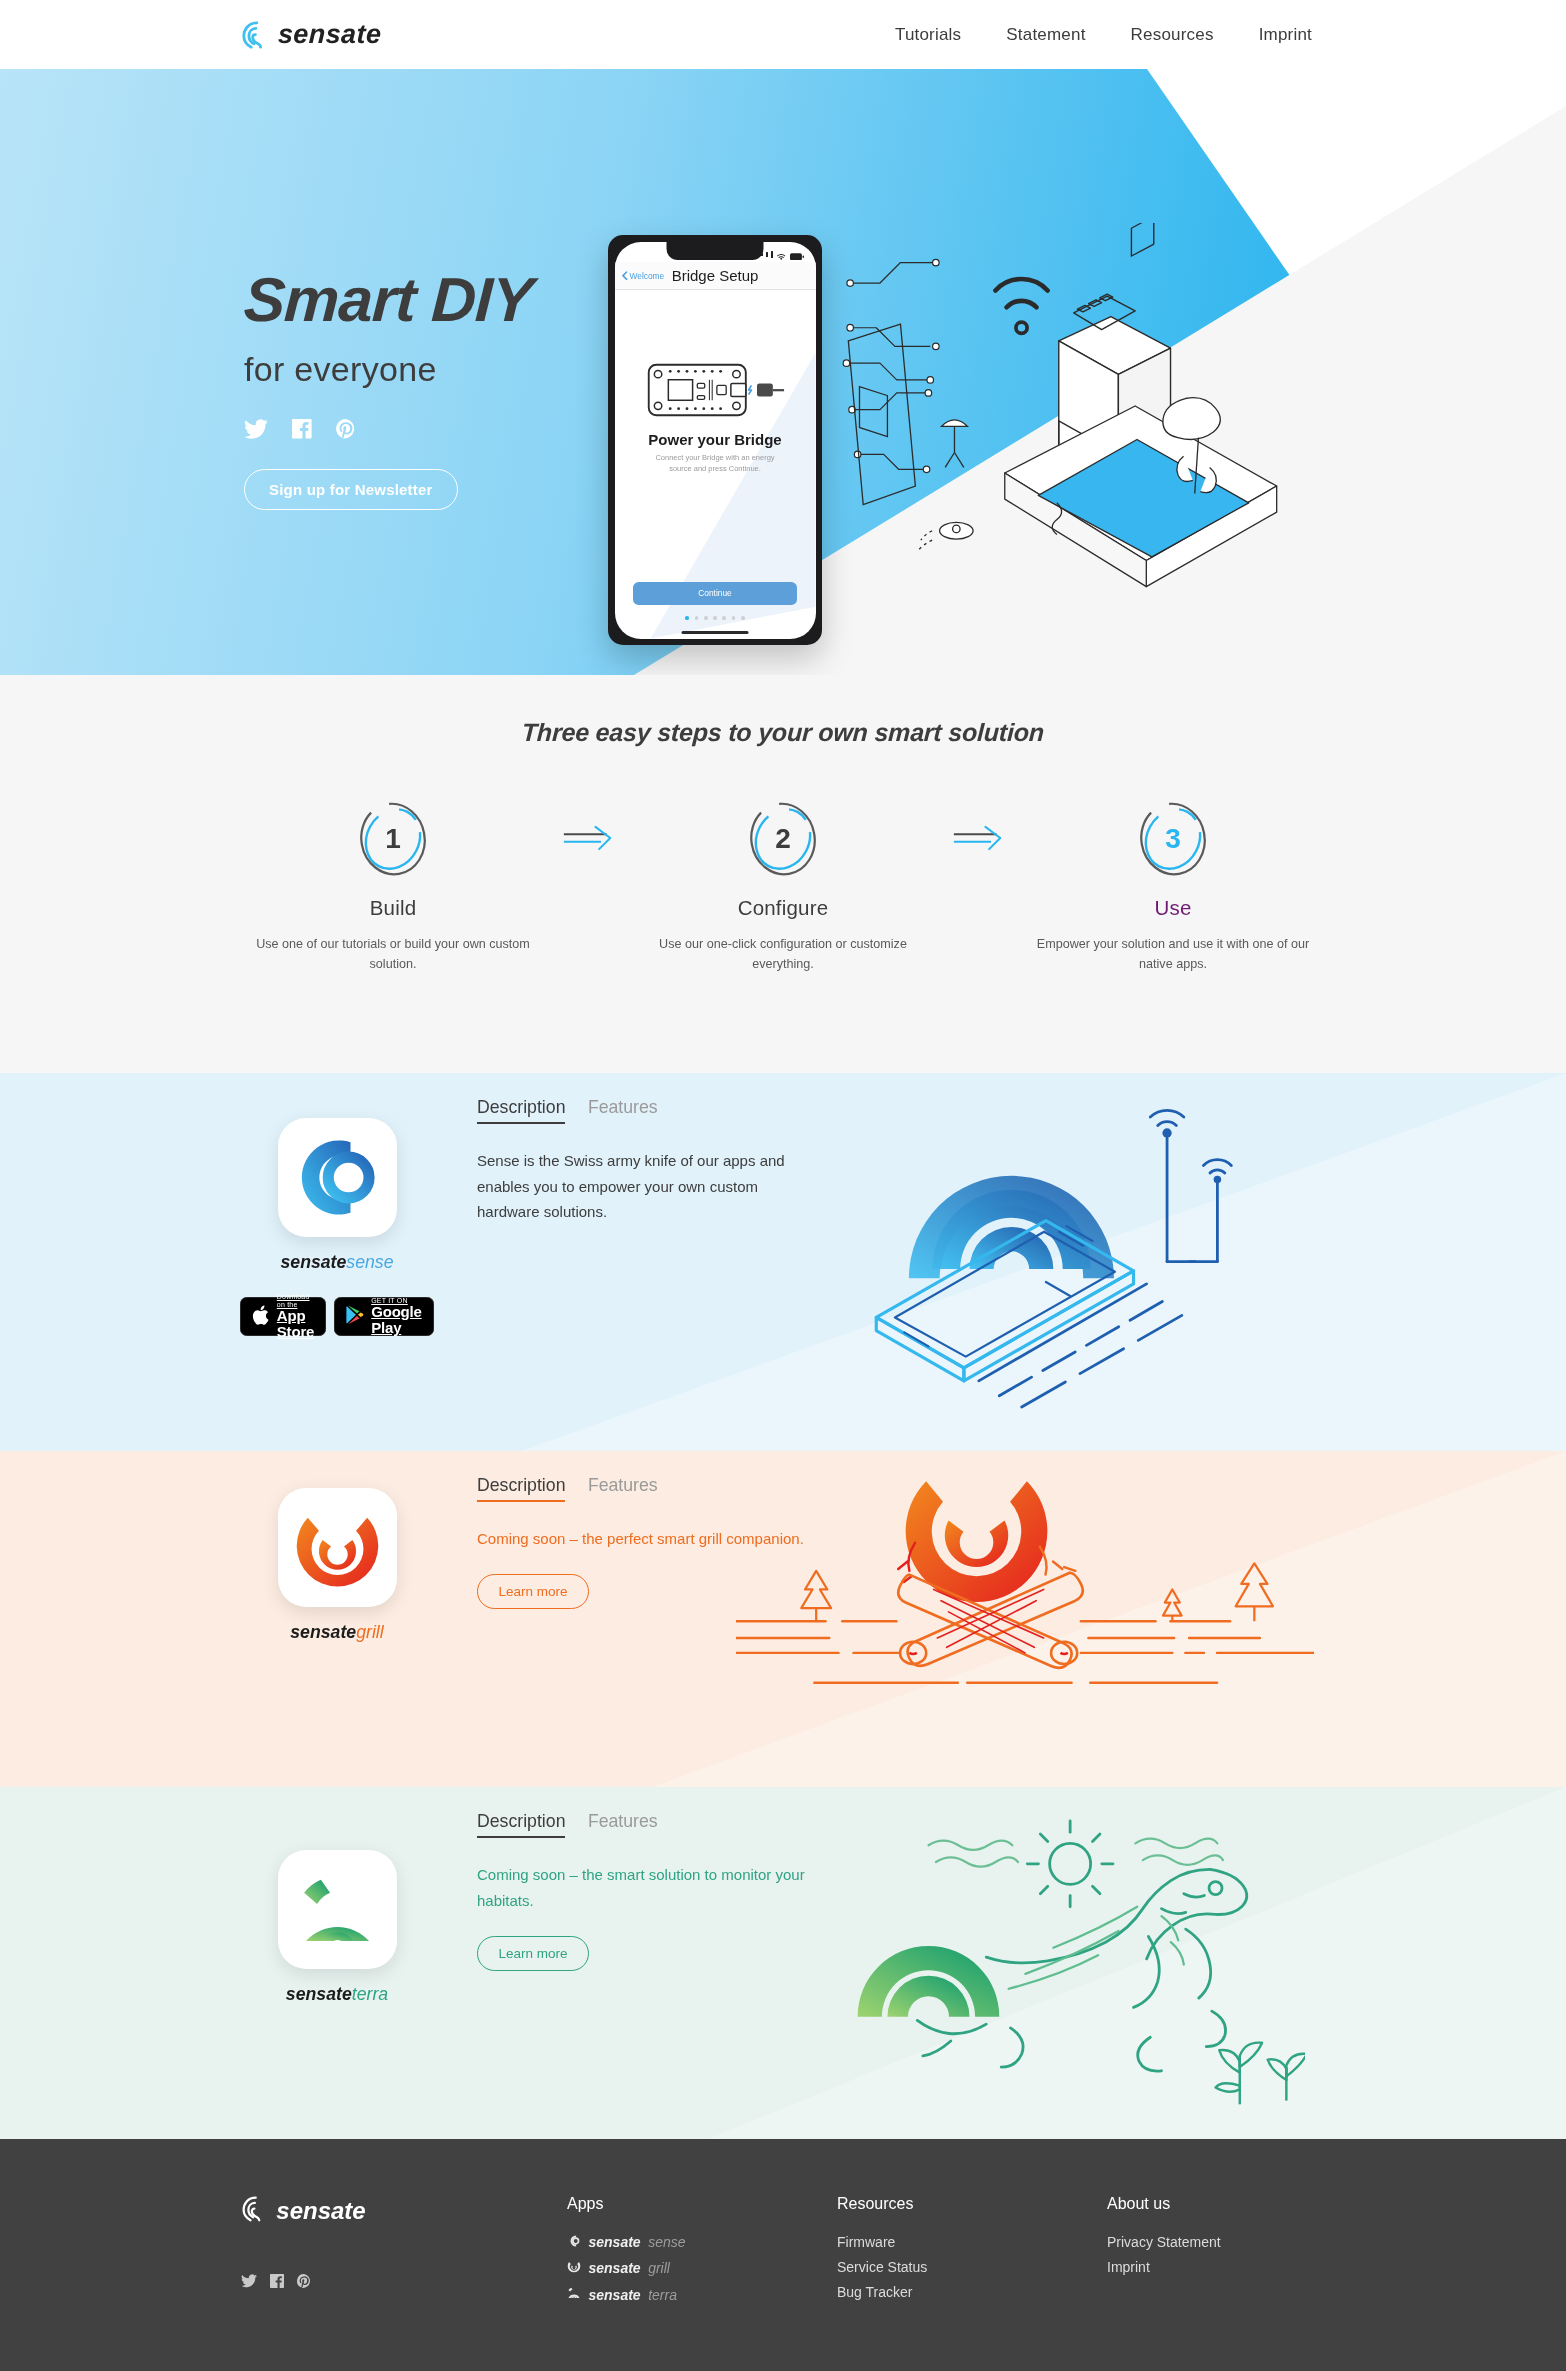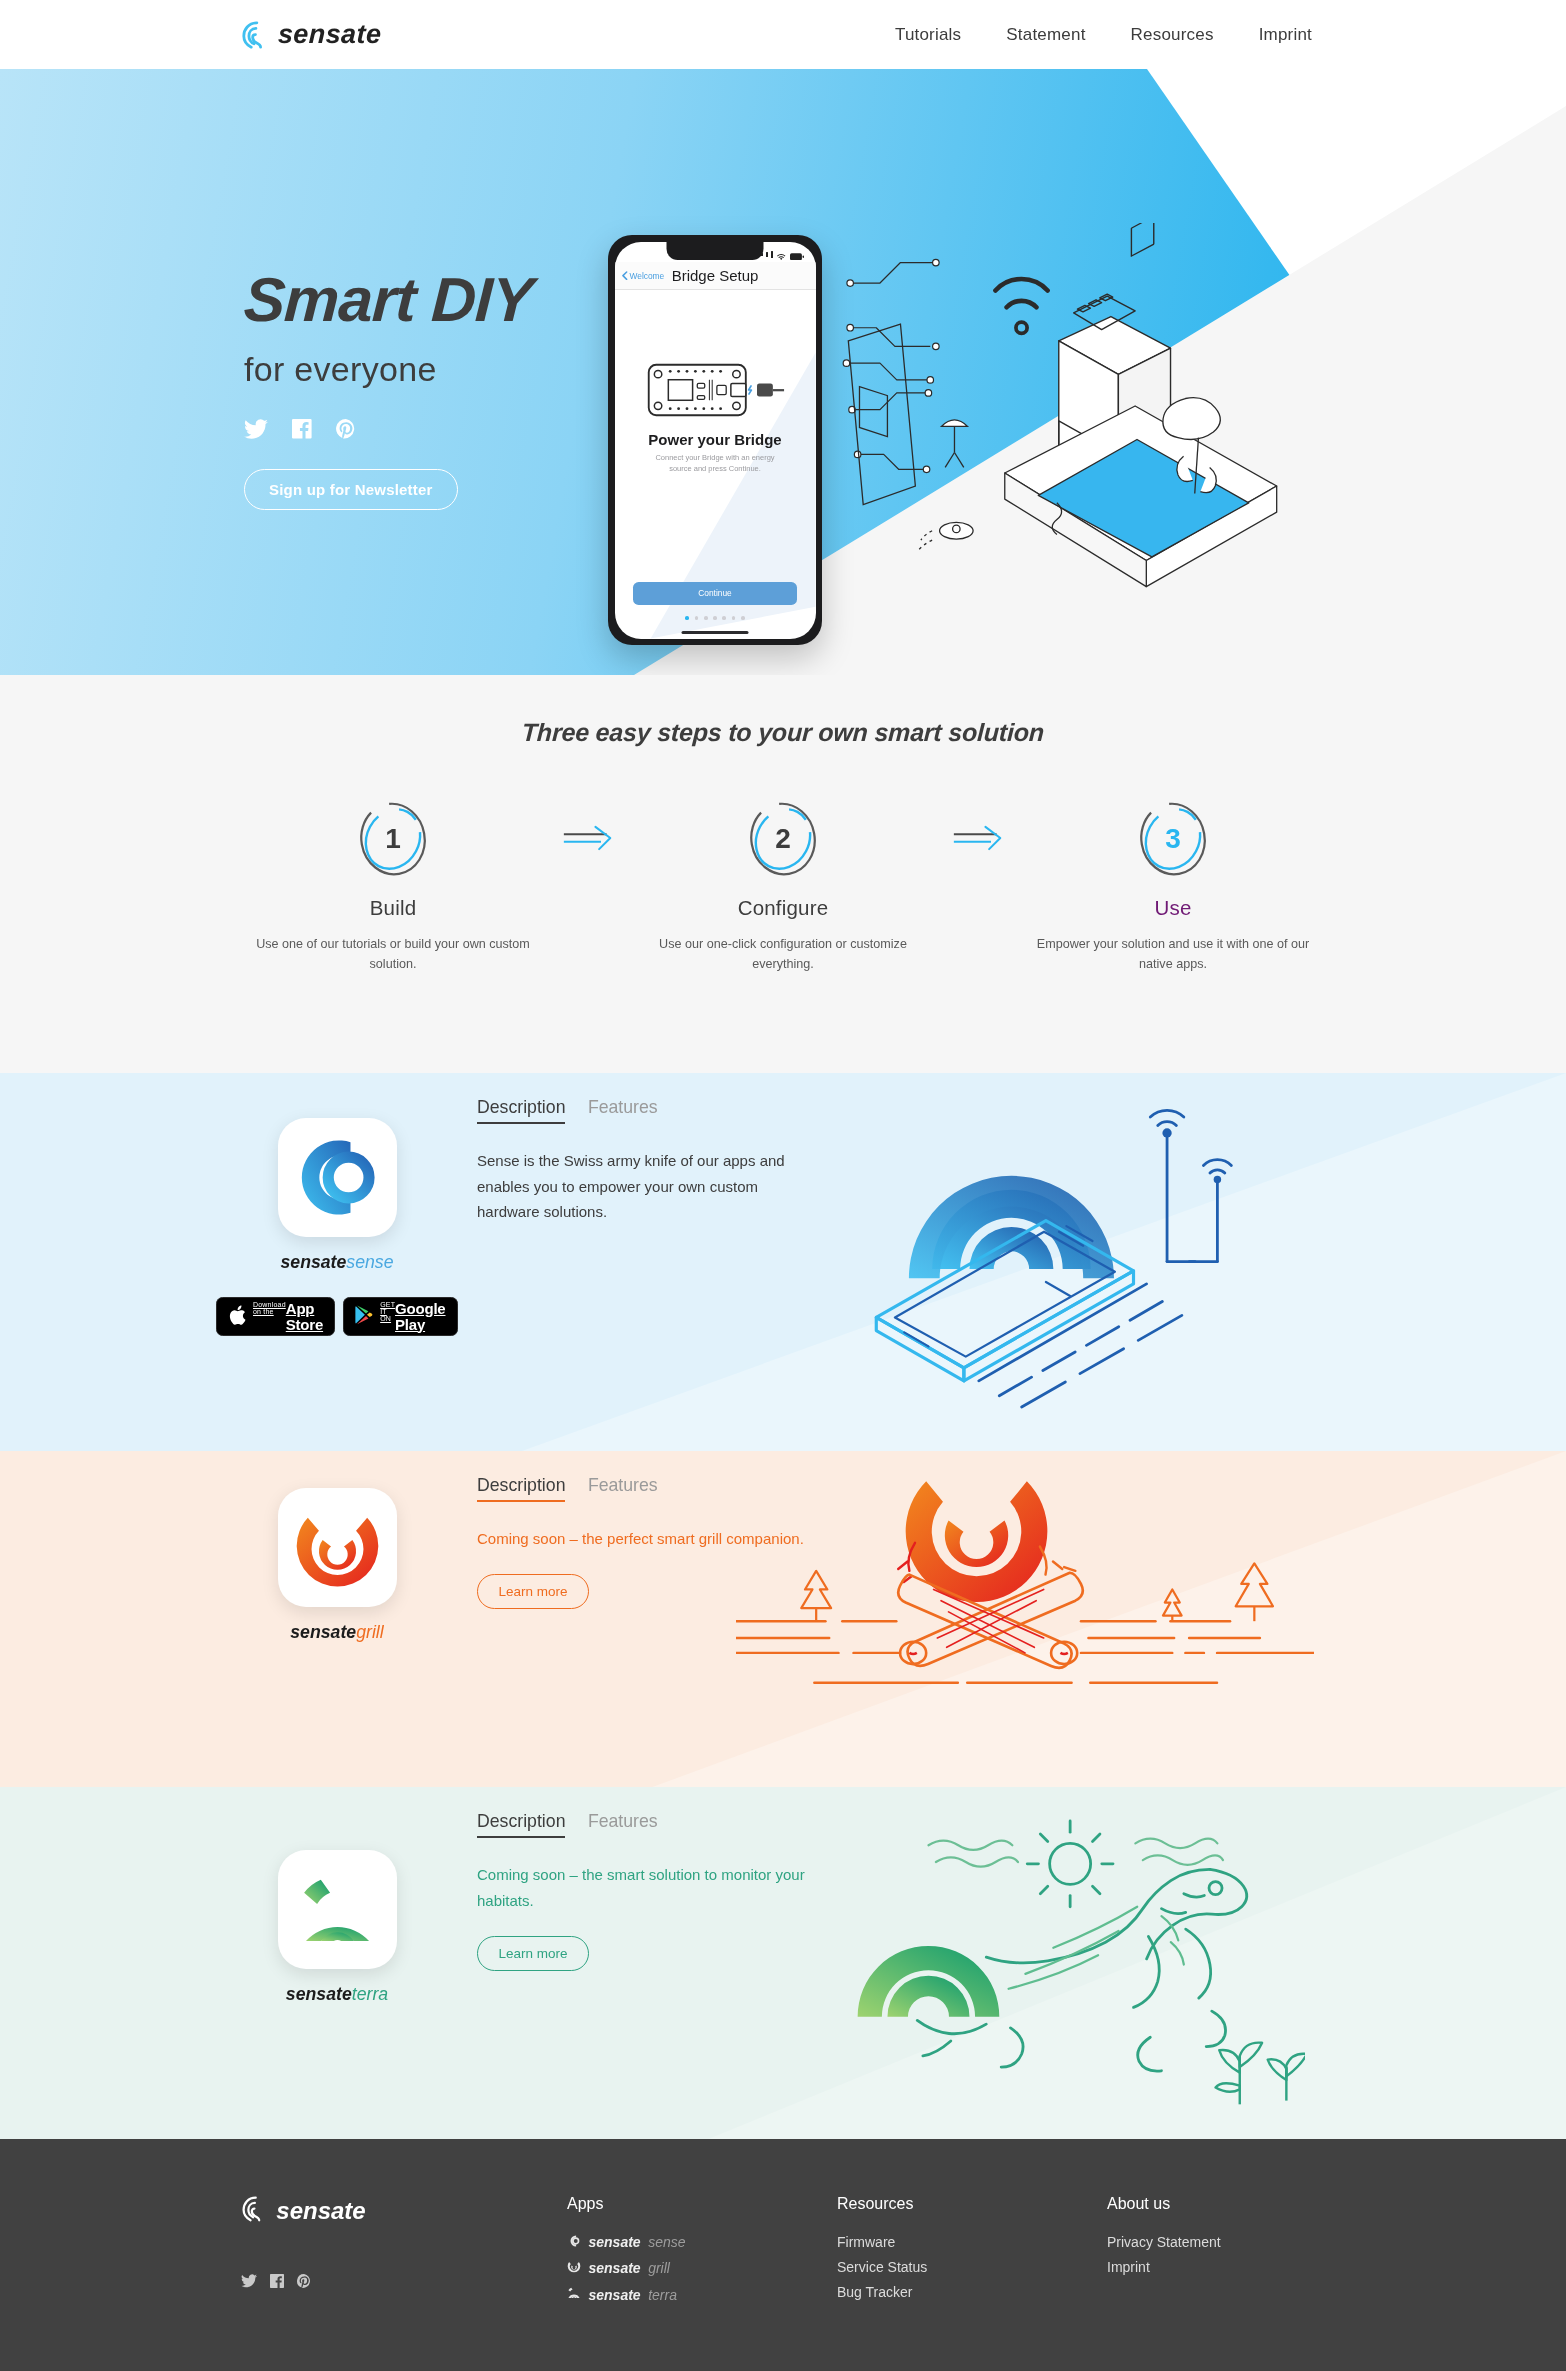--- a/index.html
+++ b/index.html
@@ -68,21 +68,21 @@
     border: 1.9px solid #ffffff; border-radius: 20.5px;
     color: #ffffff; font-size: 15px; font-weight: bold; letter-spacing: 0.2px;
     background: transparent; cursor: pointer; white-space: nowrap;
   }
 
   
   .phone {
     position: absolute; left: 608px; top: 166px;
     width: 214px; height: 410px;
     background: #1c1c1e;
-    border-radius: 24px;
+    border-radius: 15px;
     padding: 6.5px;
     box-shadow: 0 13px 32px rgba(0,0,0,.22);
   }
   .phone-screen {
     width: 100%; height: 100%; background: #ffffff; border-radius: 26px;
     overflow: hidden; position: relative;
   }
   .notch {
     position: absolute; top: 0; left: 50%; transform: translateX(-50%);
     width: 97px; height: 18.6px; background: #1c1c1e;
@@ -172,21 +172,21 @@
   }
   .app-name { margin-top: 15px; font-size: 17.7px; font-weight: bold; font-style: italic; }
   .app-name b { color: #1c1c1c; font-weight: bold; }
   .app-name span { font-weight: normal; }
   .stores { display: flex; gap: 7.5px; margin-top: 24px; }
   .store-badge {
     height: 39px; background: #000; border-radius: 6.5px; color: #fff;
     display: flex; align-items: center; gap: 7.5px; padding: 0 11.2px;
     border: 0.9px solid #2a2a2a;
   }
-  .store-badge .sb-t { display:flex; flex-direction:row; line-height:1.05; }
+  .store-badge .sb-t { display:flex; flex-direction:column; line-height:1.05; }
   .sb-small { font-size: 7px; letter-spacing: 0.2px; }
   .sb-big { font-size: 15px; font-weight: bold; letter-spacing: -0.2px; }
 
   .app-text { width: 336px; flex: 0 0 336px; margin-left: 47px; padding-top: 24px; }
   .tabs { display: flex; gap: 22.4px; align-items: baseline; }
   .tab {
     font-size: 17.7px; color: #3d3d3d; padding-bottom: 3.7px; cursor: pointer;
     border-bottom: 2.8px solid transparent;
   }
   .tab.inactive { color: #9a9a9a; }

